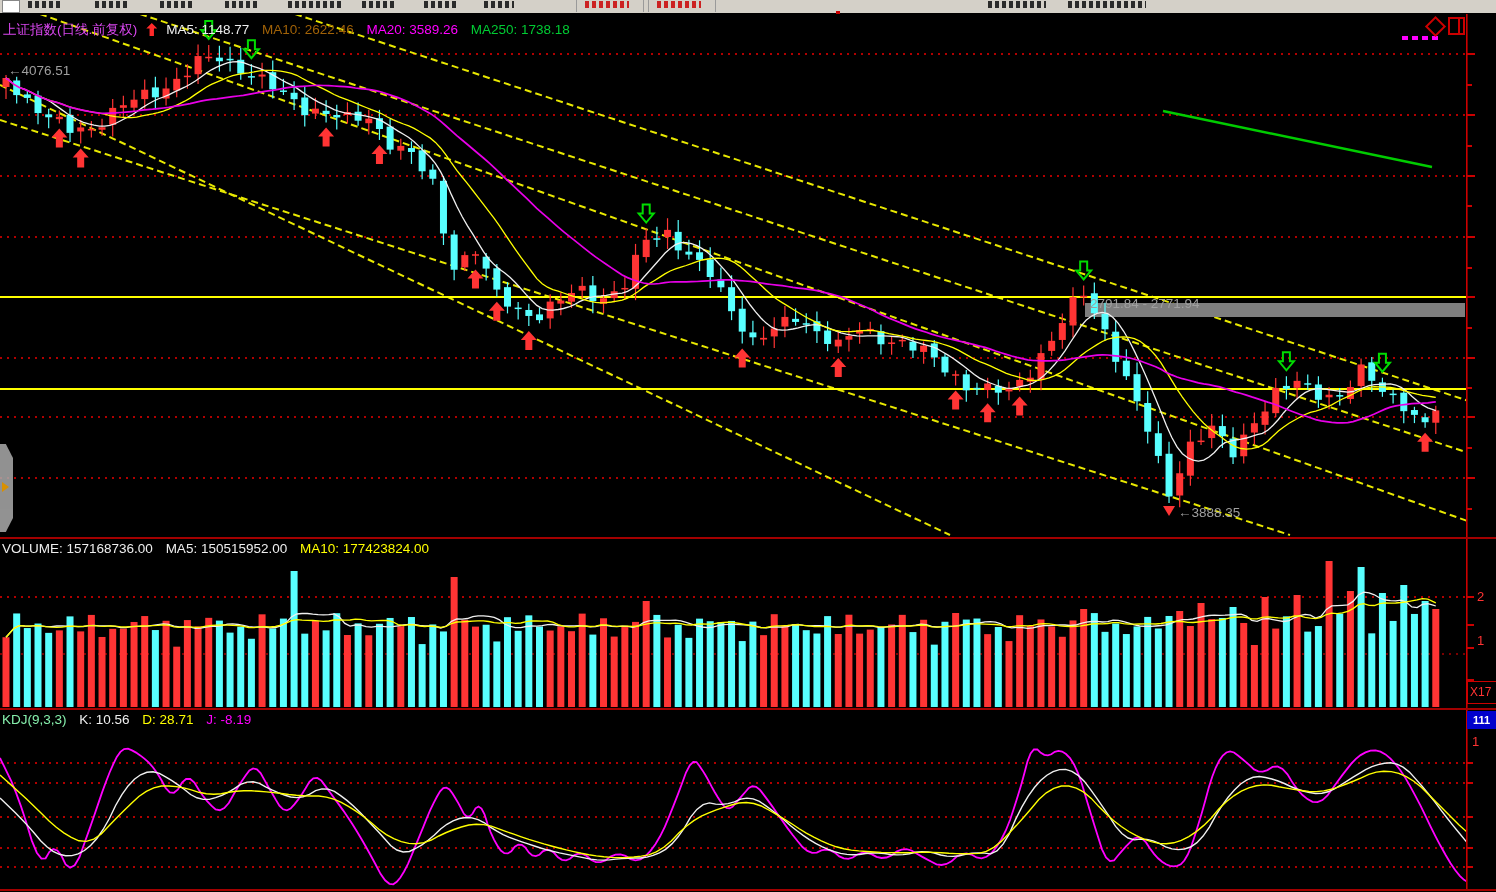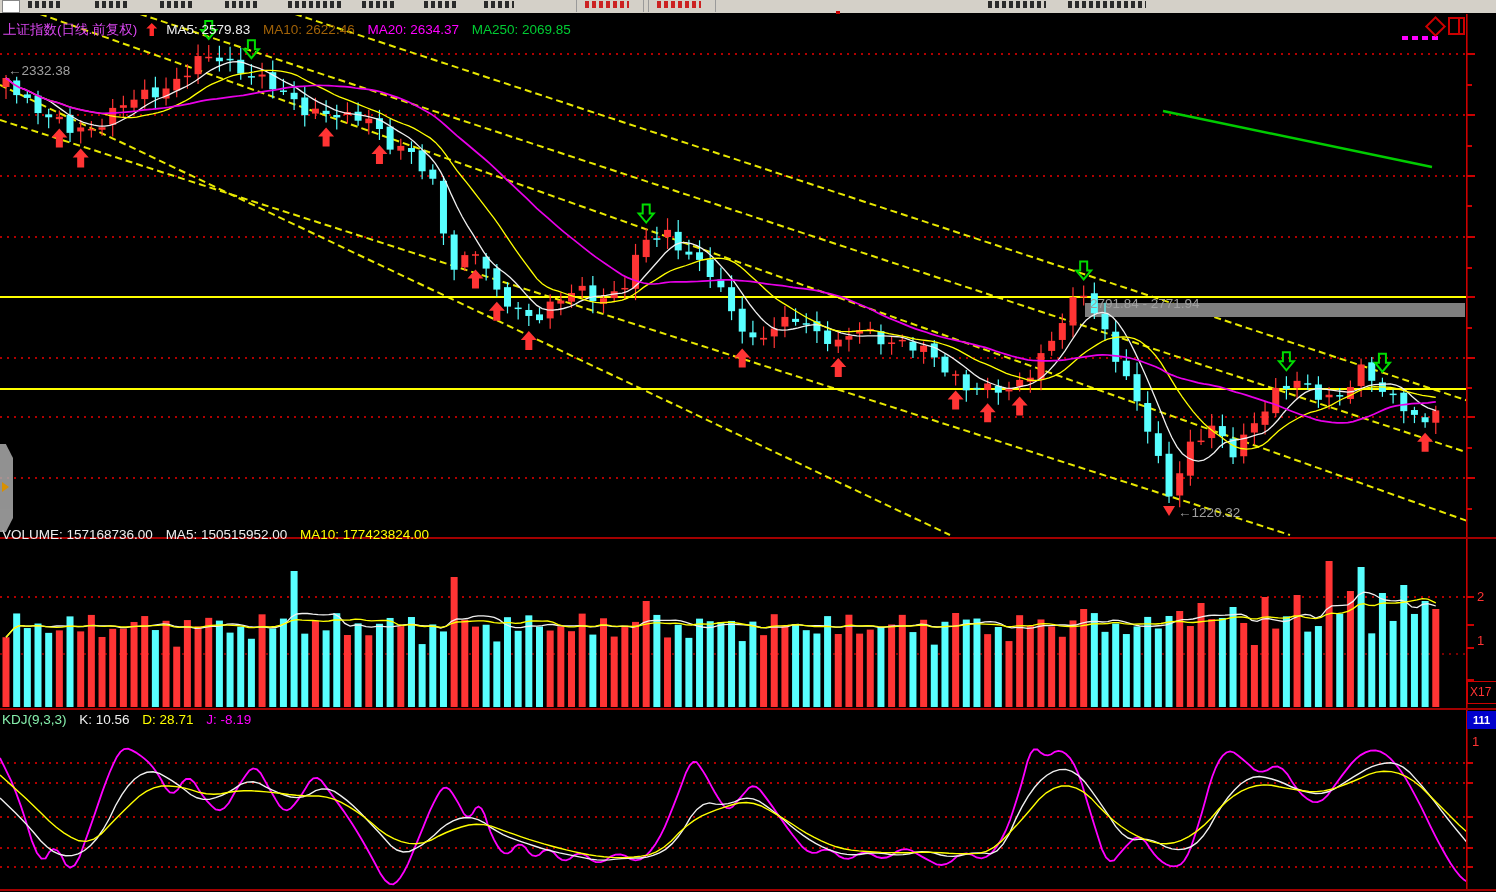--- a/index.html
+++ b/index.html
@@ -554,31 +554,31 @@
     <line x1="0" y1="867" x2="7" y2="867" stroke="#cc0000" stroke-width="2"></line>
     <line x1="0" y1="538" x2="30" y2="538" stroke="#cc0000" stroke-width="2"></line>
     <line x1="0" y1="709" x2="30" y2="709" stroke="#cc0000" stroke-width="2"></line>
   </svg>
 
 <div class="sep" style="top:537px"></div>
 <div class="sep" style="top:708px"></div>
 <div class="sep" style="top:889px"></div>
 
 <div class="legend" style="left:3px;top:21px">
-  <span style="color:#d946ef">上证指数(日线.前复权)</span><span class="up-arrow"></span><span style="color:#eeeeee">MA5: 2579.83</span>
+  <span style="color:#d946ef">上证指数(日线.前复权)</span><span class="up-arrow"></span><span style="color:#eeeeee">MA5: 1148.77</span>
   <span style="color:#a16207">MA10: 2622.46</span>
-  <span style="color:#ff00ff">MA20: 2634.37</span>
-  <span style="color:#00cc33">MA250: 2069.85</span>
+  <span style="color:#ff00ff">MA20: 3589.26</span>
+  <span style="color:#00cc33">MA250: 1738.18</span>
 </div>
 
-<div class="anno" style="left:8px;top:63px">←2332.38</div>
+<div class="anno" style="left:8px;top:63px">←4076.51</div>
 <div class="anno" style="left:1090px;top:296px">2791.84 - 2771.94</div>
-<div class="anno" style="left:1178px;top:505px">←1220.32</div>
-
-<div class="legend" style="left:2px;top:527px">
+<div class="anno" style="left:1178px;top:505px">←3888.35</div>
+
+<div class="legend" style="left:2px;top:541px">
   <span style="color:#eeeeee">VOLUME: 157168736.00</span>
   <span style="color:#eeeeee">MA5: 150515952.00</span>
   <span style="color:#ffff00">MA10: 177423824.00</span>
 </div>
 
 <div class="legend" style="left:2px;top:712px">
   <span style="color:#86efac">KDJ(9,3,3)</span>
   <span style="color:#eeeeee">K: 10.56</span>
   <span style="color:#ffff00">D: 28.71</span>
   <span style="color:#ff00ff">J: -8.19</span>

